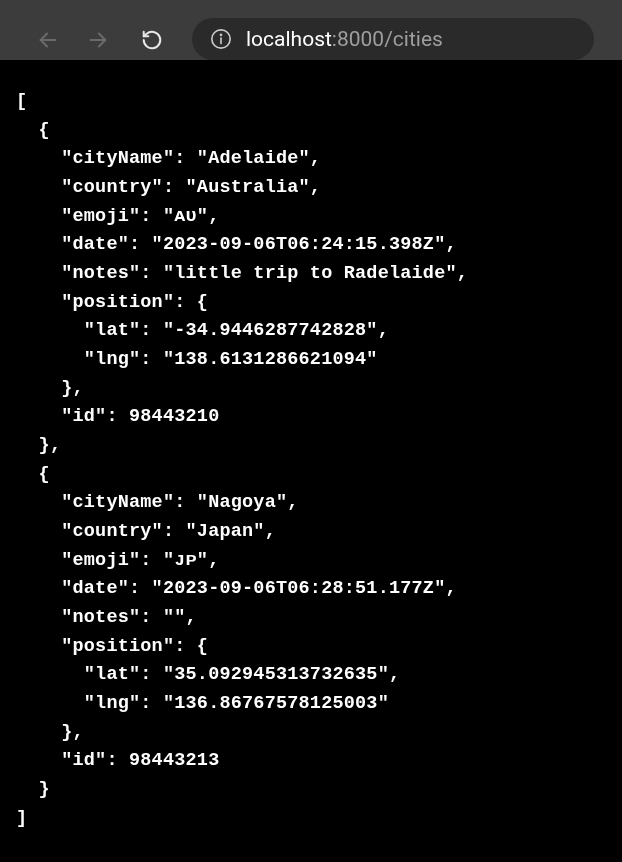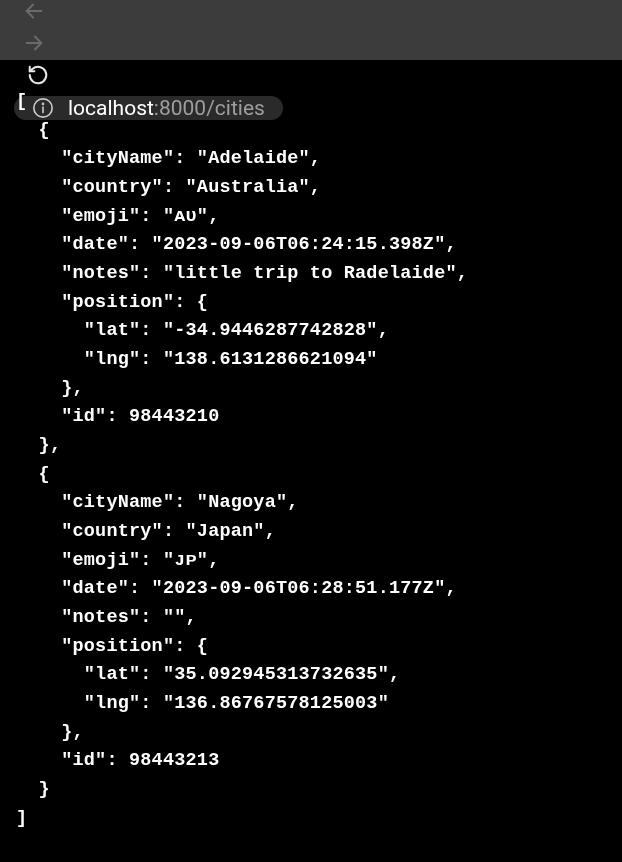--- a/index.html
+++ b/index.html
@@ -11,24 +11,23 @@
       width: 622px;
       height: 862px;
       background: #000;
       font-family: -apple-system, BlinkMacSystemFont, "Segoe UI", Roboto, sans-serif;
       overflow: hidden;
     }
     .toolbar {
       height: 60px;
       background: #3c3c3c;
       display: flex;
-      align-items: flex-start;
-      padding: 0 14px;
+      align-items: flex-end;
+      padding: 0 28px;
       gap: 10px;
-      flex-direction: column;
     }
     .nav-btn {
       width: 40px;
       height: 40px;
       display: flex;
       align-items: center;
       justify-content: center;
       border-radius: 50%;
       cursor: pointer;
     }

